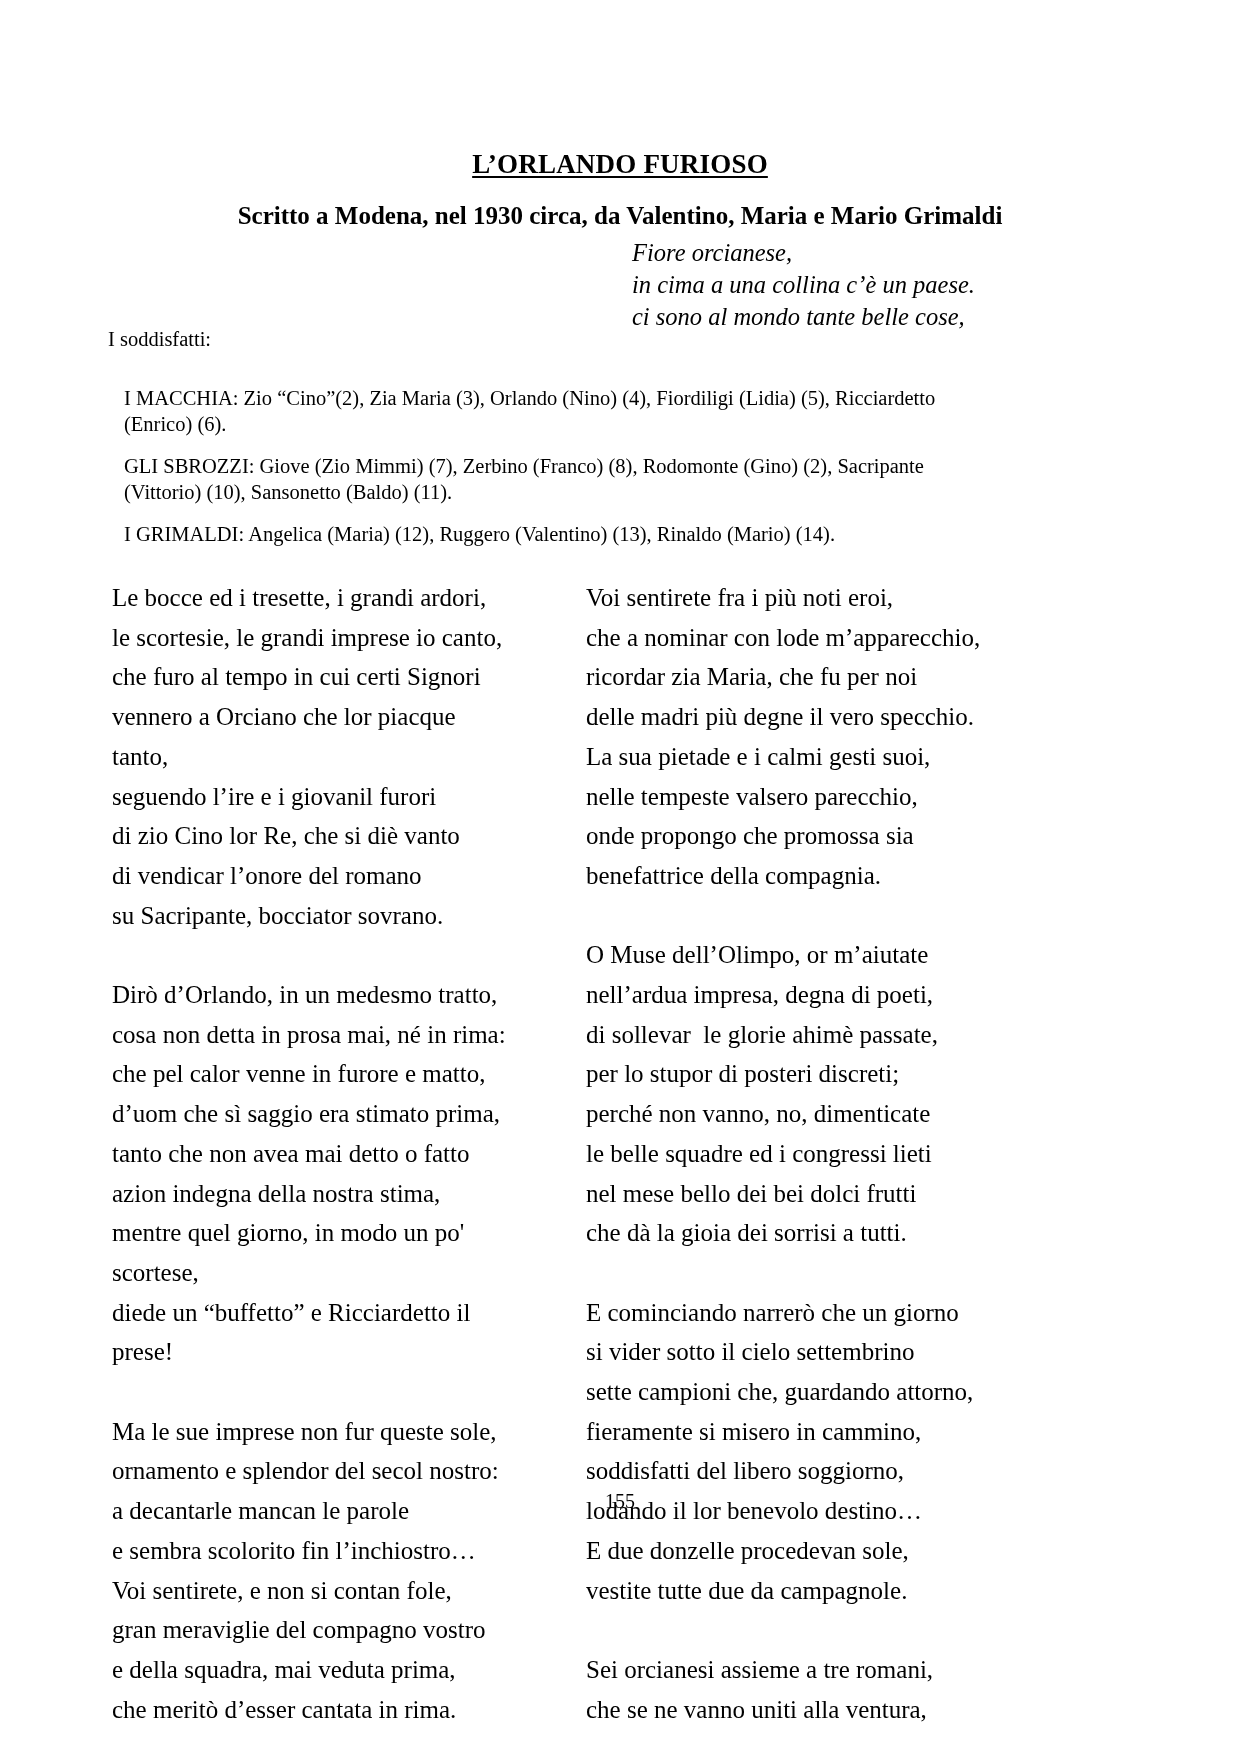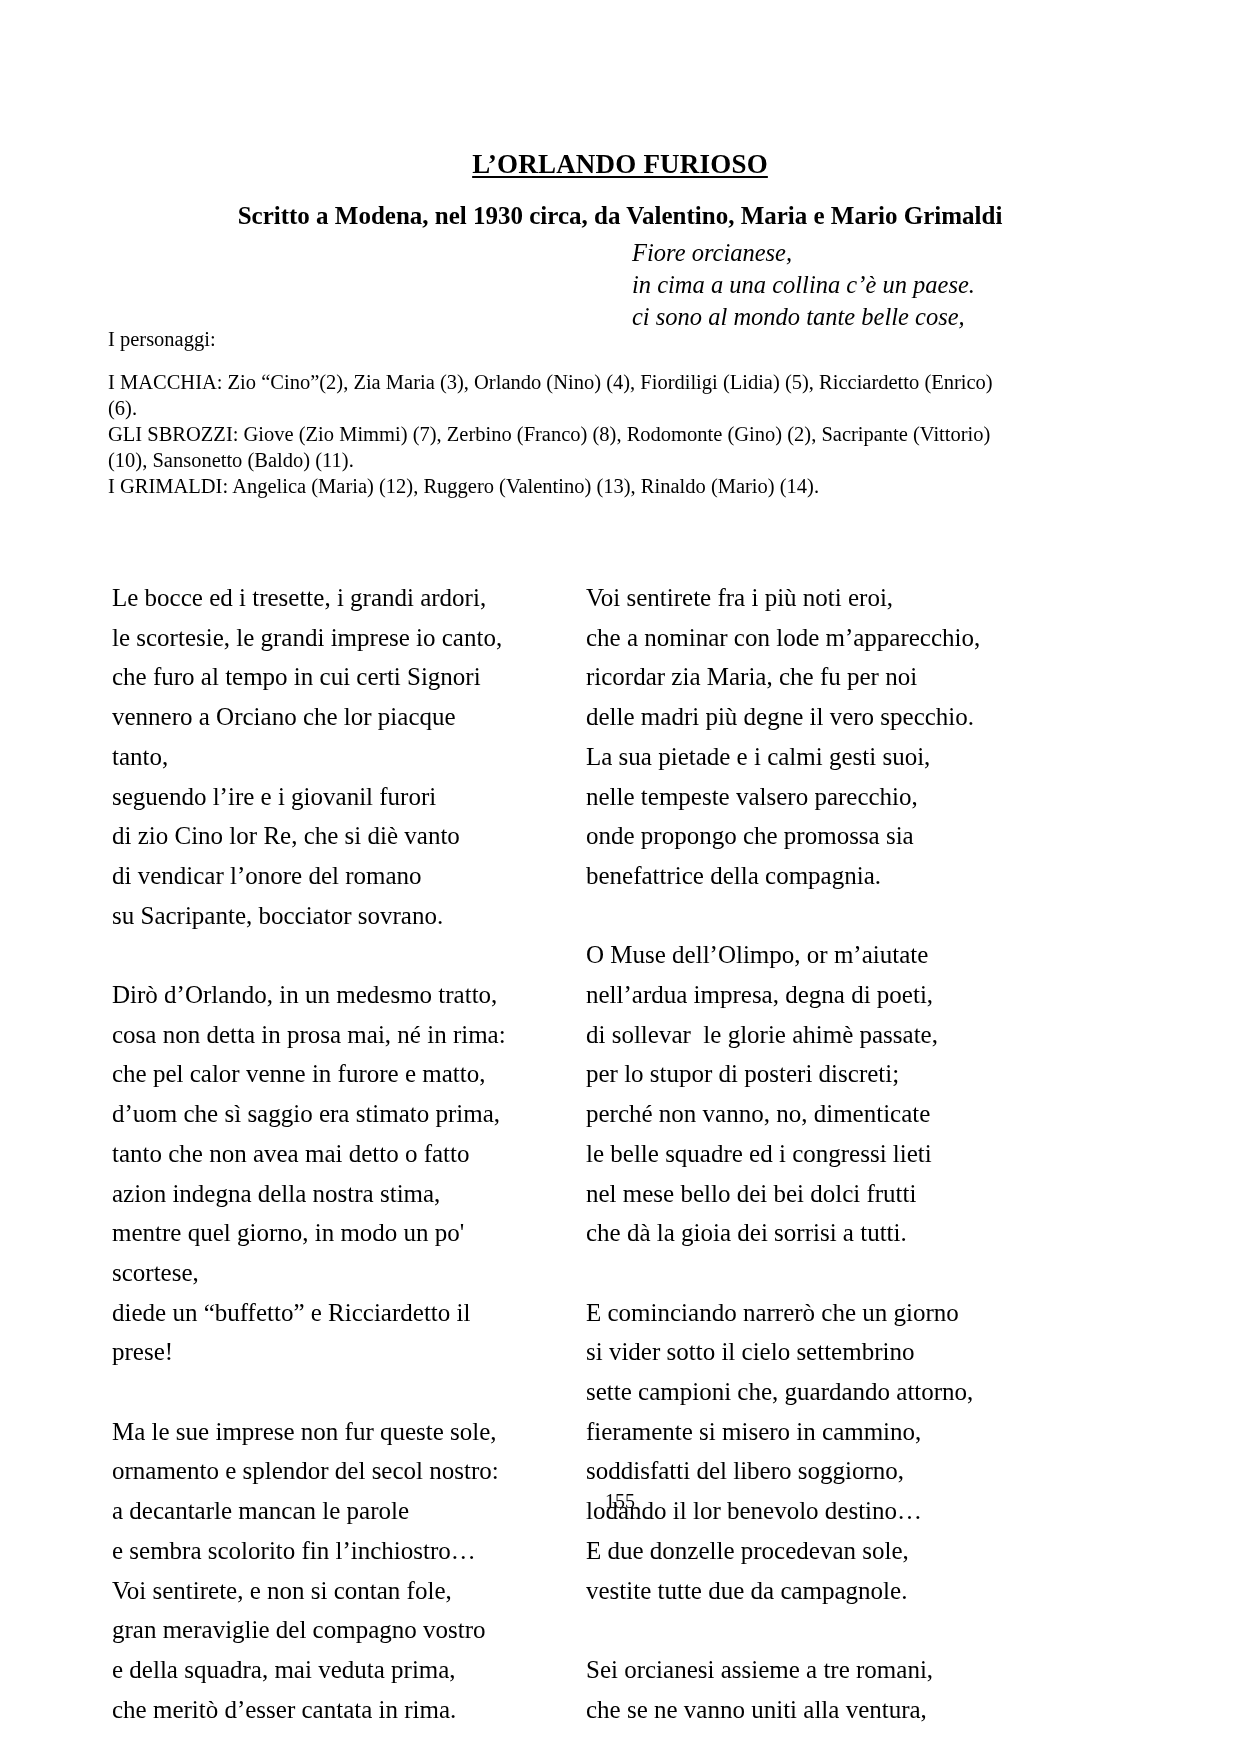--- a/index.html
+++ b/index.html
@@ -74,21 +74,21 @@
   .personaggi-list {
     position: absolute;
     left: 108px;
     top: 369px;
     width: 912px;
     font-size: 20.5px;
     line-height: 26px;
     text-align: left;
   }
   .personaggi-list p {
-    margin: 0;
+    margin: 16px;
     padding: 0;
   }
 
   
   .canto {
     position: absolute;
     left: 108px;
     top: 512px;
     width: 1024px;
     text-align: center;
@@ -126,21 +126,21 @@
 <body>
 
 <div class="page">
 
   <h1 class="title"><span class="u">L’ORLANDO FURIOSO</span></h1>
 
   <h2 class="subtitle">Scritto a Modena, nel 1930 circa, da Valentino, Maria e Mario Grimaldi</h2>
 
   <div class="epigraph"><div>Fiore orcianese,</div><div>in cima a una collina c’è un paese.</div><div>ci sono al mondo tante belle cose,</div></div>
 
-  <div class="personaggi-label">I personaggi:</div>
+  <div class="personaggi-label">I soddisfatti:</div>
 
   <div class="personaggi-list">
       <p>I MACCHIA: Zio “Cino”(2), Zia Maria (3), Orlando (Nino) (4), Fiordiligi (Lidia) (5), Ricciardetto (Enrico) (6).</p>
       <p>GLI SBROZZI: Giove (Zio Mimmi) (7), Zerbino (Franco) (8), Rodomonte (Gino) (2), Sacripante (Vittorio) (10), Sansonetto (Baldo) (11).</p>
       <p>I GRIMALDI: Angelica  (Maria) (12), Ruggero (Valentino) (13), Rinaldo (Mario) (14).</p>
     </div>
 
 
   <div class="col col-left"><div class="stanza"><div class="line">Le bocce ed i tresette, i grandi ardori,</div><div class="line">le scortesie, le grandi imprese io canto,</div><div class="line">che furo al tempo in cui certi Signori</div><div class="line">vennero a Orciano che lor piacque</div><div class="line">tanto,</div><div class="line">seguendo l’ire e i giovanil furori</div><div class="line">di zio Cino lor Re, che si diè vanto</div><div class="line">di vendicar l’onore del romano</div><div class="line">su Sacripante, bocciator sovrano.</div></div><div class="stanza"><div class="line">Dirò d’Orlando, in un medesmo tratto,</div><div class="line">cosa non detta in prosa mai, né in rima:</div><div class="line">che pel calor venne in furore e matto,</div><div class="line">d’uom che sì saggio era stimato prima,</div><div class="line">tanto che non avea mai detto o fatto</div><div class="line">azion indegna della nostra stima,</div><div class="line">mentre quel giorno, in modo un po'</div><div class="line">scortese,</div><div class="line">diede un “buffetto” e Ricciardetto il</div><div class="line">prese!</div></div><div class="stanza"><div class="line">Ma le sue imprese non fur queste sole,</div><div class="line">ornamento e splendor del secol nostro:</div><div class="line">a decantarle mancan le parole</div><div class="line">e sembra scolorito fin l’inchiostro…</div><div class="line">Voi sentirete, e non si contan fole,</div><div class="line">gran meraviglie del compagno vostro</div><div class="line">e della squadra, mai veduta prima,</div><div class="line">che meritò d’esser cantata in rima.</div></div></div>
   <div class="col col-right"><div class="stanza"><div class="line">Voi sentirete fra i più noti eroi,</div><div class="line">che a nominar con lode m’apparecchio,</div><div class="line">ricordar zia Maria, che fu per noi</div><div class="line">delle madri più degne il vero specchio.</div><div class="line">La sua pietade e i calmi gesti suoi,</div><div class="line">nelle tempeste valsero parecchio,</div><div class="line">onde propongo che promossa sia</div><div class="line">benefattrice della compagnia.</div></div><div class="stanza"><div class="line">O Muse dell’Olimpo, or m’aiutate</div><div class="line">nell’ardua impresa, degna di poeti,</div><div class="line">di sollevar  le glorie ahimè passate,</div><div class="line">per lo stupor di posteri discreti;</div><div class="line">perché non vanno, no, dimenticate</div><div class="line">le belle squadre ed i congressi lieti</div><div class="line">nel mese bello dei bei dolci frutti</div><div class="line">che dà la gioia dei sorrisi a tutti.</div></div><div class="stanza"><div class="line">E cominciando narrerò che un giorno</div><div class="line">si vider sotto il cielo settembrino</div><div class="line">sette campioni che, guardando attorno,</div><div class="line">fieramente si misero in cammino,</div><div class="line">soddisfatti del libero soggiorno,</div><div class="line">lodando il lor benevolo destino…</div><div class="line">E due donzelle procedevan sole,</div><div class="line">vestite tutte due da campagnole.</div></div><div class="stanza"><div class="line">Sei orcianesi assieme a tre romani,</div><div class="line">che se ne vanno uniti alla ventura,</div></div></div>

